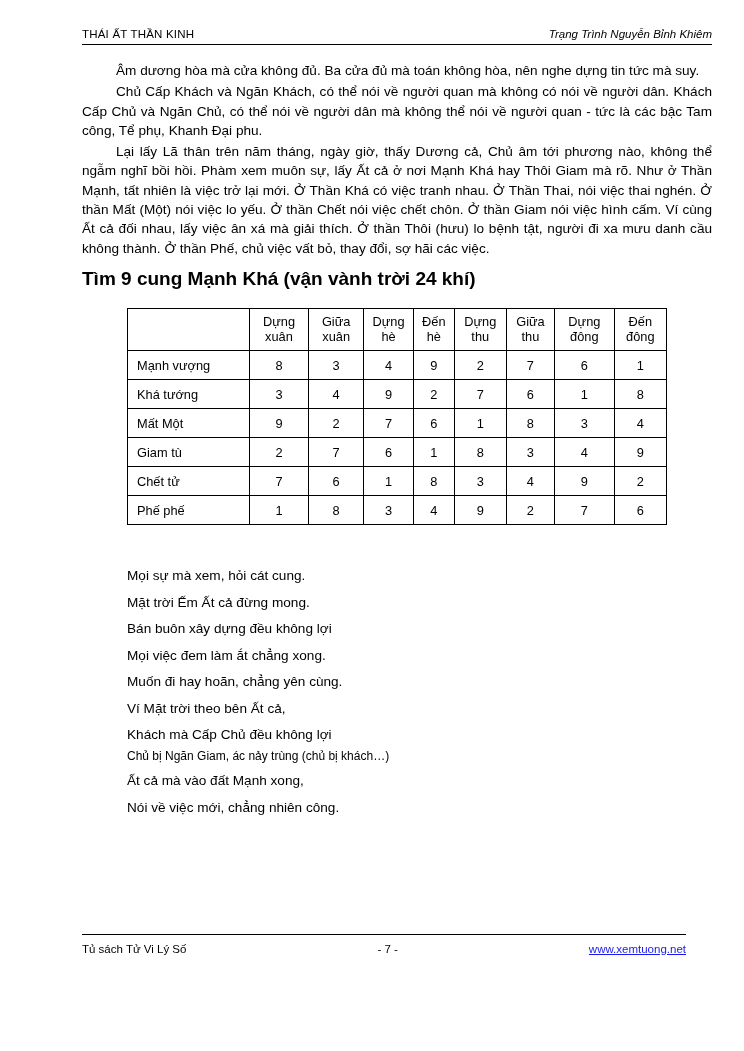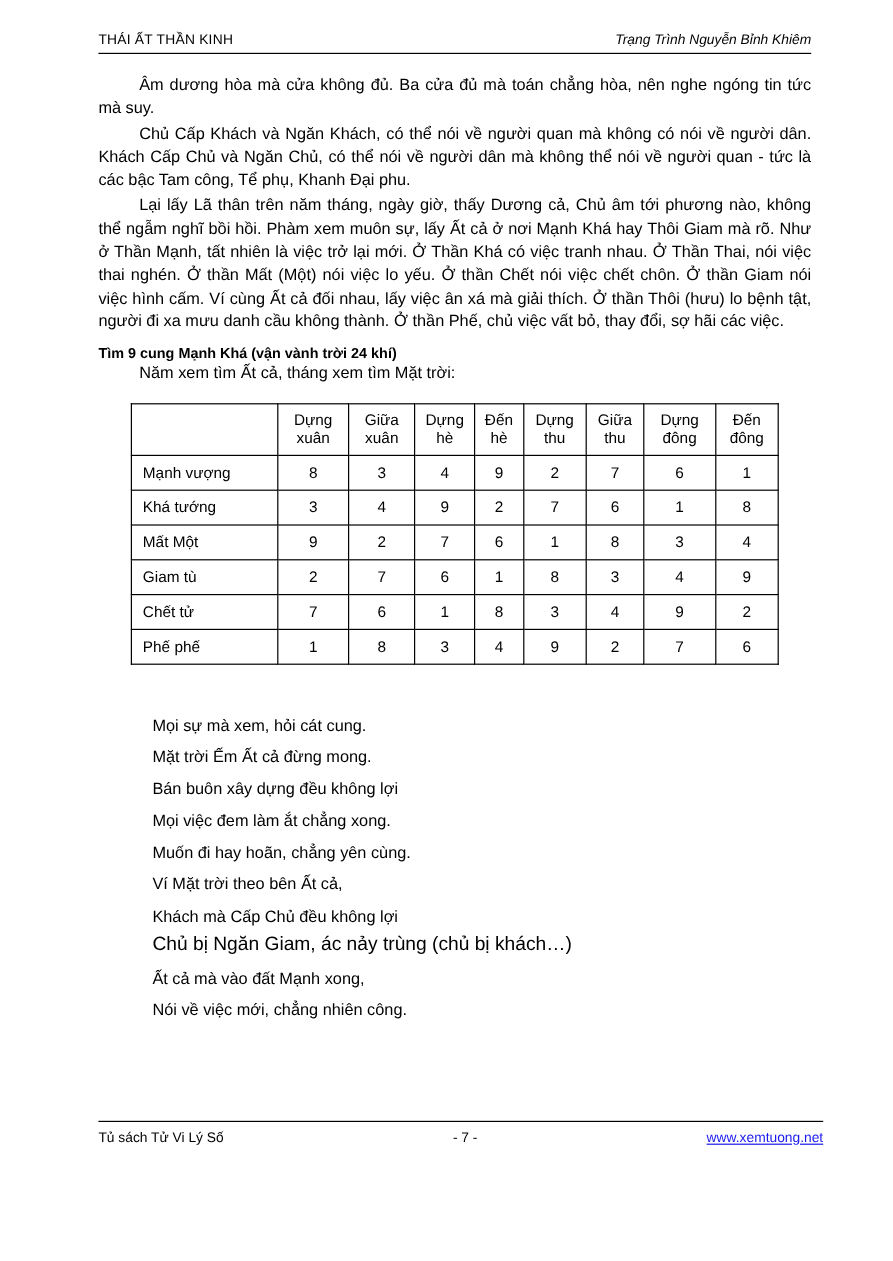--- a/index.html
+++ b/index.html
@@ -14,21 +14,21 @@
     color: #000000;
     position: relative;
     overflow: hidden;
   }
   .page {
     position: absolute;
     left: 0; top: 0;
     width: 744px;
     height: 979px;
     box-sizing: border-box;
-    padding: 28px 68px 26px 82px;
+    padding: 28px 32px 26px 82px;
   }
   
   .header {
     display: flex;
     justify-content: space-between;
     align-items: baseline;
     font-size: 11.5px;
     padding-bottom: 4px;
   }
   .header-left { letter-spacing: 0.2px; }
@@ -39,21 +39,21 @@
   }
   
   .para {
     font-size: 13.6px;
     line-height: 1.42;
     text-align: justify;
     text-indent: 34px;
     margin: 0 0 2px 0;
   }
   .subhead {
-    font-size: 12px;
+    font-size: 19px;
     font-weight: bold;
     margin: 10px 0 2px 0;
   }
   .lead {
     font-size: 13.6px;
     text-indent: 34px;
     margin: 2px 0 0 0;
   }
   
   .tbl-wrap {
@@ -85,21 +85,21 @@
     white-space: nowrap;
   }
   
   .verses {
     margin: 38px 0 0 0;
     padding-left: 45px;
     font-size: 13.6px;
     line-height: 1.95;
   }
   .verse-note {
-    font-size: 16px;
+    font-size: 12px;
     line-height: 1.6;
     padding-left: 45px;
     margin-top: -2px;
   }
   .verses2 {
     padding-left: 45px;
     font-size: 13.6px;
     line-height: 1.95;
     margin-top: 2px;
   }
@@ -135,26 +135,25 @@
 <body>
 
 <div class="page">
 
   <div class="header">
     <div class="header-left">THÁI ẤT THẦN KINH</div>
     <div class="header-right">Trạng Trình Nguyễn Bỉnh Khiêm</div>
   </div>
   <div class="header-rule"></div>
 
-  <p class="para">Âm dương hòa mà cửa không đủ. Ba cửa đủ mà toán chẳng hòa, nên nghe ngóng tin tức mà suy.</p>
+  <p class="para">Âm dương hòa mà cửa không đủ. Ba cửa đủ mà toán không hòa, nên nghe dựng tin tức mà suy.</p>
   <p class="para">Chủ Cấp Khách và Ngăn Khách, có thể nói về người quan mà không có nói về người dân. Khách Cấp Chủ và Ngăn Chủ, có thể nói về người dân mà không thể nói về người quan - tức là các bậc Tam công, Tể phụ, Khanh Đại phu.</p>
   <p class="para">Lại lấy Lã thân trên năm tháng, ngày giờ, thấy Dương cả, Chủ âm tới phương nào, không thể ngẫm nghĩ bồi hồi. Phàm xem muôn sự, lấy Ất cả ở nơi Mạnh Khá hay Thôi Giam mà rõ. Như ở Thần Mạnh, tất nhiên là việc trở lại mới. Ở Thần Khá có việc tranh nhau. Ở Thần Thai, nói việc thai nghén. Ở thần Mất (Một) nói việc lo yếu. Ở thần Chết nói việc chết chôn. Ở thần Giam nói việc hình cấm. Ví cùng Ất cả đối nhau, lấy việc ân xá mà giải thích. Ở thần Thôi (hưu) lo bệnh tật, người đi xa mưu danh cầu không thành. Ở thần Phế, chủ việc vất bỏ, thay đổi, sợ hãi các việc.</p>
 
   <div class="subhead">Tìm 9 cung Mạnh Khá (vận vành trời 24 khí)</div>
-  <p class="lead">Năm xem tìm Ất cả, tháng xem tìm Mặt trời:</p>
 
   <div class="tbl-wrap">
     <table class="grid">
       <thead>
         <tr>
           <th></th>
           <th>Dựng xuân</th>
           <th>Giữa xuân</th>
           <th>Dựng hè</th>
           <th>Đến hè</th>

